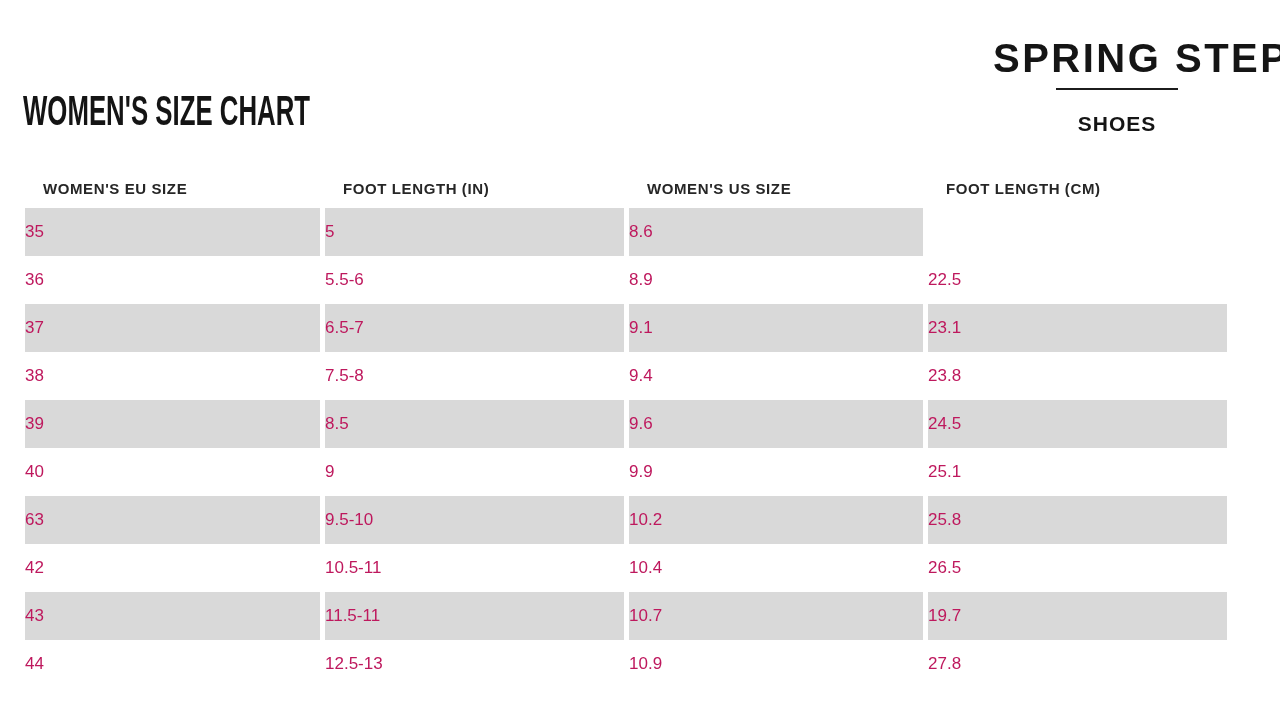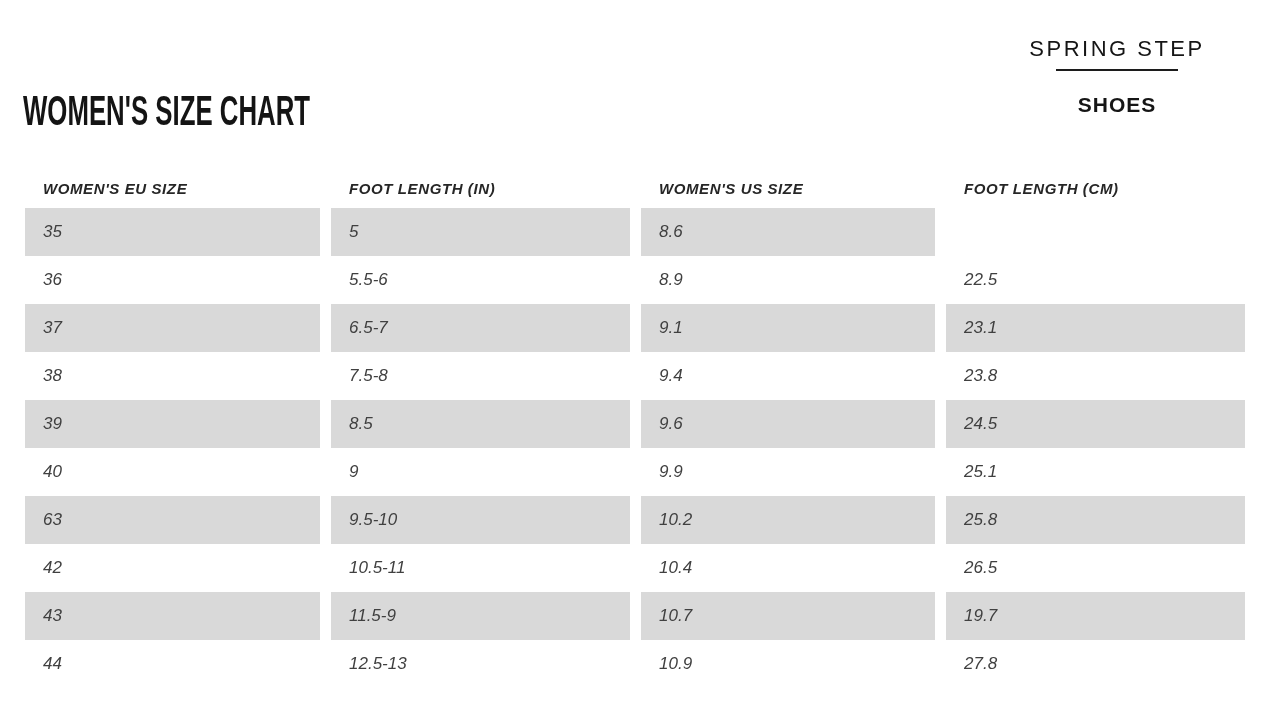--- a/index.html
+++ b/index.html
@@ -25,22 +25,22 @@
   }
 
   
   .brand {
     position: absolute;
     top: 36px; left: 993px;
     width: 248px;
     text-align: center;
   }
   .brand-name {
-    font-size: 22px;
-    font-weight: normal;
+    font-size: 40px;
+    font-weight: bold;
     letter-spacing: 2.5px;
     color: #151515;
     white-space: nowrap;
   }
   .brand-rule {
     width: 122px;
     height: 0;
     border-top: 2px solid #1c1c1c;
     margin: 7px auto 5px auto;
   }
@@ -54,41 +54,40 @@
 
   
   .size-table {
     position: absolute;
     left: 25px; top: 168px;
     width: 1202px;
   }
   .grid-row {
     display: grid;
     grid-template-columns: 295px 299px 294px 299px;
-    column-gap: 11px;
-    font-style: italic;
+    column-gap: 5px;
   }
   .table-header .cell {
     height: 40px;
     display: flex;
     align-items: center;
     padding-left: 18px;
     font-size: 15px;
     font-weight: bold;
     letter-spacing: 0.6px;
     color: #262626;
     background: #ffffff;
   }
   .table-body .grid-row .cell {
     height: 48px;
     display: flex;
     align-items: center;
-    padding-left: 18px;
+    padding-left: 0;
     font-size: 17px;
-    color: #404040;
+    color: #be185d;
     background: #ffffff;
   }
   .table-body .grid-row:nth-child(odd) .cell {
     background: #d9d9d9;
   }
 </style>
 </head>
 <body>
 
 <div class="page-title">WOMEN'S SIZE CHART</div>
@@ -149,21 +148,21 @@
     <div class="cell">25.8</div>
   </div>
       <div class="grid-row">
     <div class="cell">42</div>
     <div class="cell">10.5-11</div>
     <div class="cell">10.4</div>
     <div class="cell">26.5</div>
   </div>
       <div class="grid-row">
     <div class="cell">43</div>
-    <div class="cell">11.5-9</div>
+    <div class="cell">11.5-11</div>
     <div class="cell">10.7</div>
     <div class="cell">19.7</div>
   </div>
       <div class="grid-row">
     <div class="cell">44</div>
     <div class="cell">12.5-13</div>
     <div class="cell">10.9</div>
     <div class="cell">27.8</div>
   </div>
     </div>

